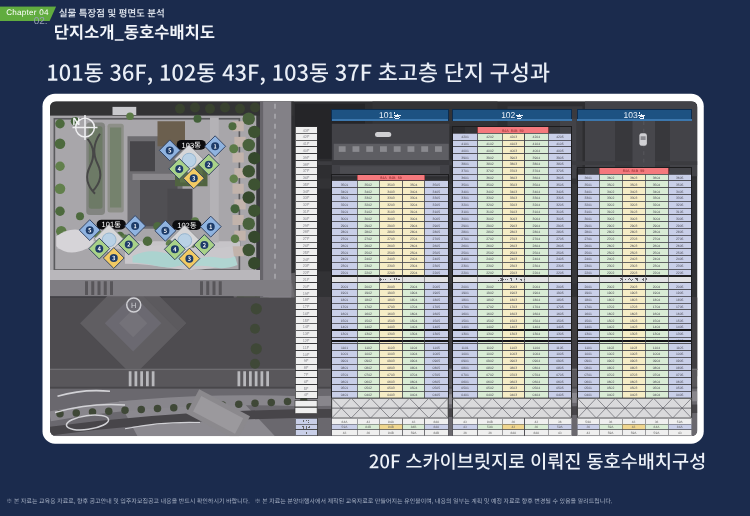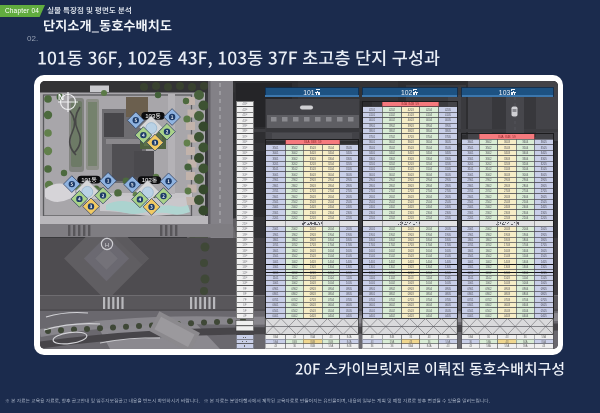--- a/index.html
+++ b/index.html
@@ -5,21 +5,21 @@
 html,body{width:600px;height:413px;overflow:hidden;background:#1b2b4d;font-family:"Liberation Sans",sans-serif;}
 .abs{position:absolute}
 </style></head>
 <body>
 
 <div class="abs" style="left:0;top:0;width:600px;height:413px;background:#1b2b4d"></div>
 
 <div class="abs" style="left:0;top:5px;width:45px;height:12px;background:#61ac3f;clip-path:polygon(0 0,100% 0,88% 100%,0 100%)"></div>
 <div class="abs" style="left:2px;top:6.5px;width:40px;font-size:6.5px;color:#fff;text-align:center;letter-spacing:.2px">Chapter 04</div>
 
-<div class="abs" style="left:27px;top:34px;font-size:8px;color:#97a1b4">02.</div>
+<div class="abs" style="left:27px;top:12px;font-size:8px;color:#97a1b4">02.</div>
 
 <div class="abs" style="left:34px;top:75px;width:529px;height:280px;background:#fff;border-radius:10px"></div>
 <div class="abs" style="left:39.5px;top:80.5px;width:518px;height:268px;border-radius:5px;overflow:hidden">
 <svg width="518" height="268" viewBox="0 0 518 268" style="display:block">
 
 <rect x="0" y="0" width="518" height="268" fill="#39393c"></rect>
 
 <g>
 <rect x="193" y="0" width="325" height="62" fill="#2e2e31"></rect>
 <rect x="196" y="2" width="56" height="44" fill="#252528"></rect>

